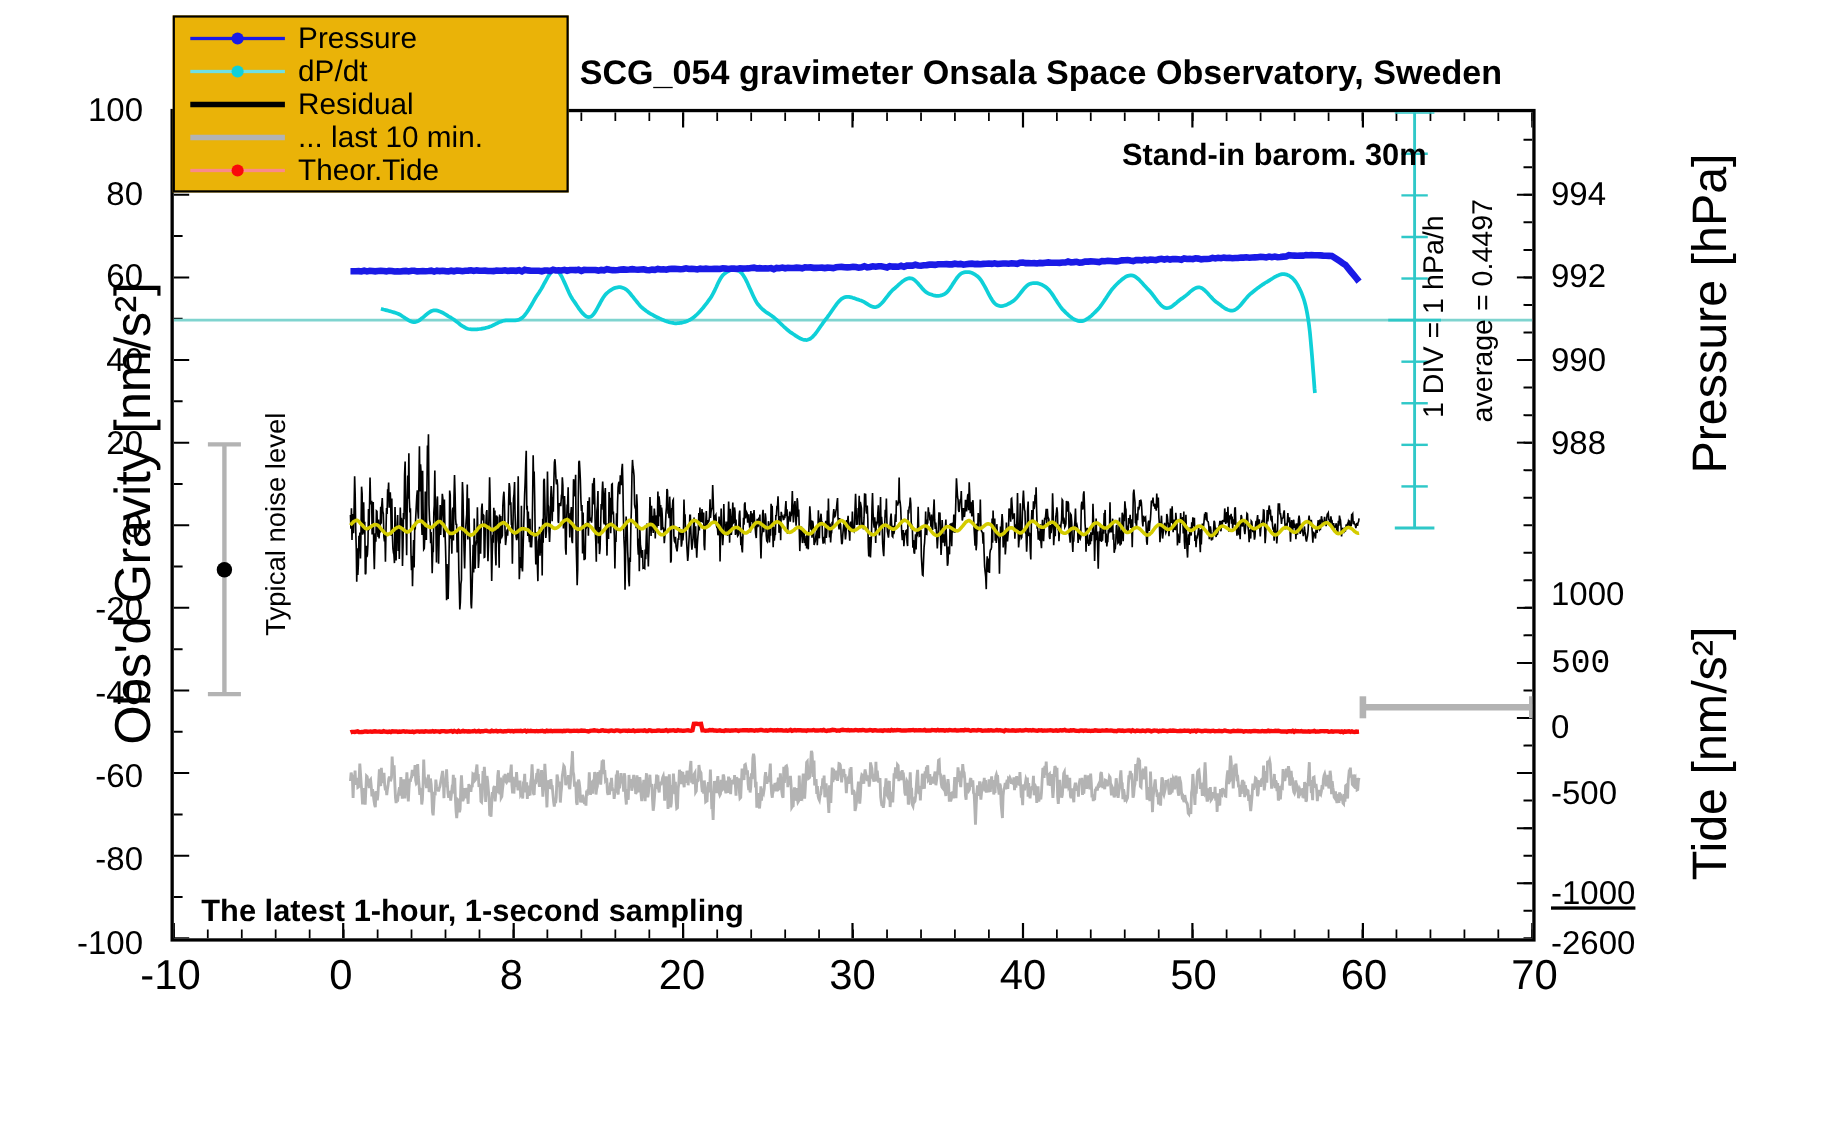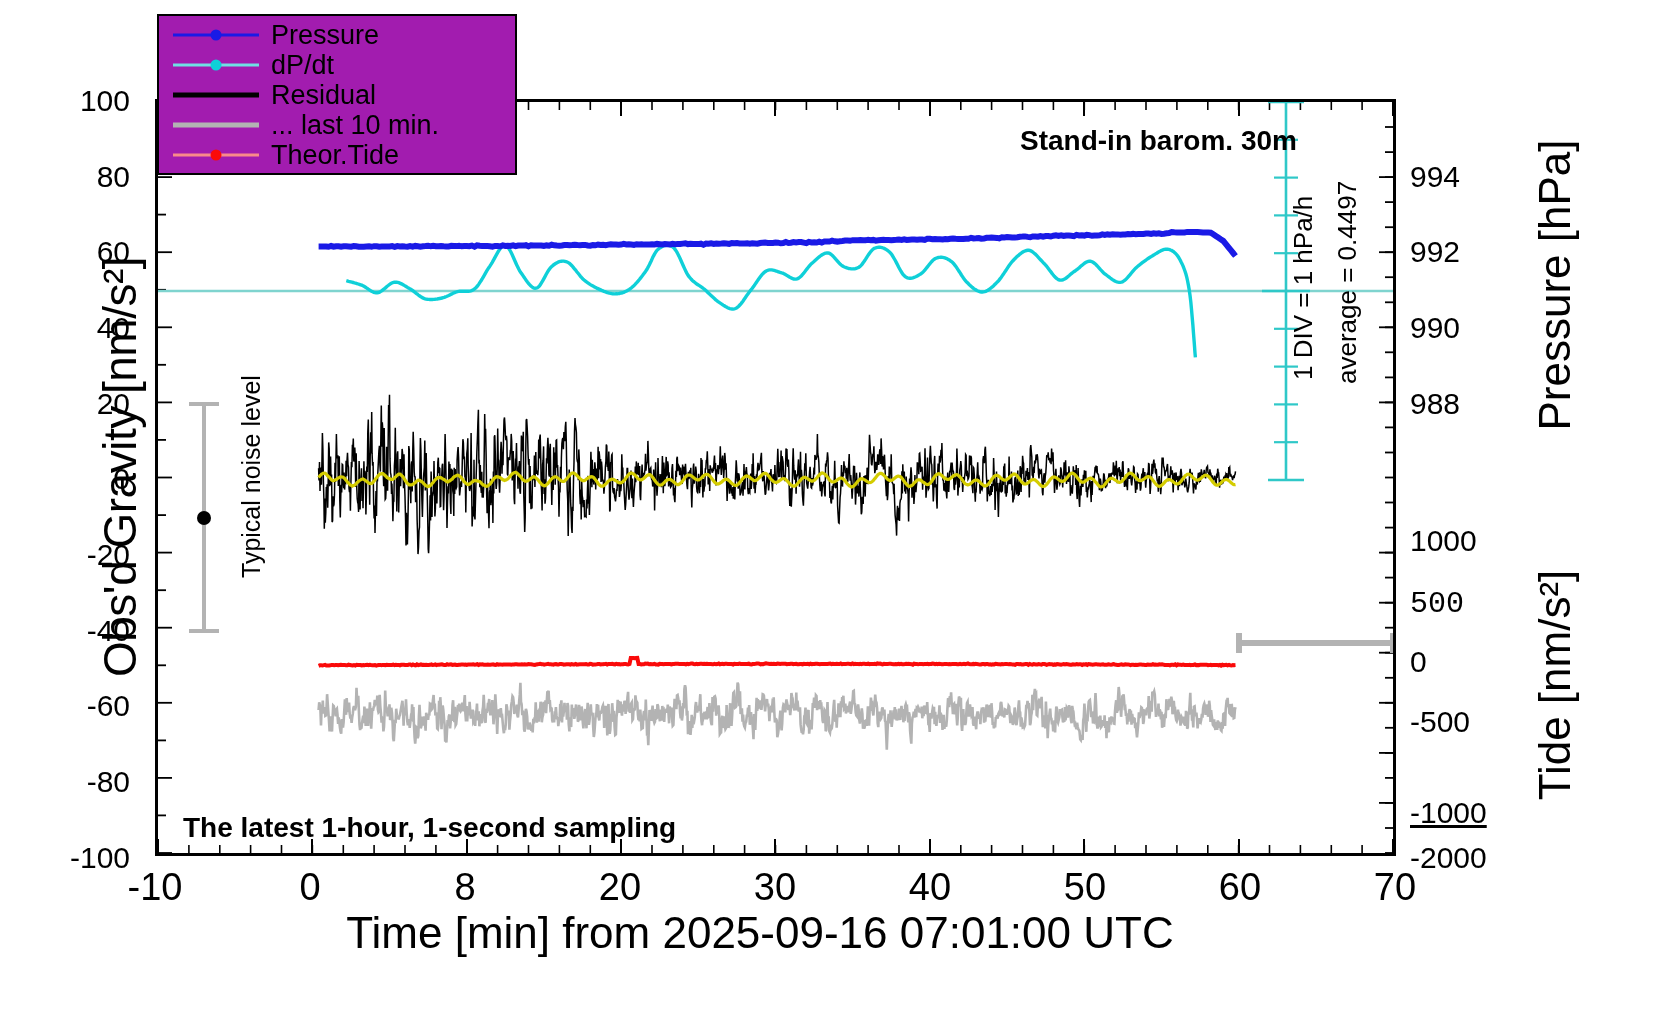--- a/index.html
+++ b/index.html
@@ -38,21 +38,21 @@
   
   #plotbox{
     position:absolute; left:155px; top:99px; width:1241px; height:757px;
     border:3px solid #000; box-sizing:border-box; background:#fff;
   }
   #svgmain{position:absolute;left:0;top:0;}
 
   
   #legend{
     position:absolute; left:157px; top:14px; width:360px; height:161px;
-    border:2px solid #000; background:#a21caf; z-index:40;
+    border:2px solid #000; background:#eab308; z-index:40;
     padding:4px 0 0 0; box-sizing:border-box;
   }
   .lgrow{display:flex;align-items:center;height:30px;margin:0 0 0 14px;}
   .lgsym{width:86px;height:24px;position:relative;flex:0 0 86px;}
   .lgline{position:absolute;left:0;top:50%;width:86px;height:3px;transform:translateY(-50%);}
   .lgline.thick{height:5px;}
   .lgdot{position:absolute;left:50%;top:50%;width:11px;height:11px;border-radius:50%;transform:translate(-50%,-50%);}
   .lgtxt{font-size:27px;margin-left:12px;white-space:nowrap;}
 
   
@@ -69,21 +69,20 @@
 </head>
 <body>
 
 <div id="root">
 
   <div class="ylab-left">Obs'd Gravity [nm/s²]</div>
 
   <div class="ylab-right-p">Pressure [hPa]</div>
   <div class="ylab-right-t">Tide [nm/s²]</div>
 
-  <div class="xlab">Time [min] from 2025-09-16 07:01:00 UTC</div>
 
   <div class="tickL" style="left:30px;top:84px;width:100px;">100</div>
   <div class="tickL" style="left:30px;top:160px;width:100px;">80</div>
   <div class="tickL" style="left:30px;top:235px;width:100px;">60</div>
   <div class="tickL" style="left:30px;top:311px;width:100px;">40</div>
   <div class="tickL" style="left:30px;top:387px;width:100px;">20</div>
   <div class="tickL" style="left:30px;top:462px;width:100px;">0</div>
   <div class="tickL" style="left:30px;top:538px;width:100px;">-20</div>
   <div class="tickL" style="left:30px;top:614px;width:100px;">-40</div>
   <div class="tickL" style="left:30px;top:689px;width:100px;">-60</div>
@@ -93,32 +92,33 @@
   <div class="tickR" style="left:1410px;top:160px;">994</div>
   <div class="tickR" style="left:1410px;top:235px;text-align:right;">992</div>
   <div class="tickR" style="left:1410px;top:311px;">990</div>
   <div class="tickR" style="left:1410px;top:387px;">988</div>
 
   <div class="tickR" style="left:1410px;top:524px;">1000</div>
   <div class="tickR" style="left:1410px;top:587px;font-family:Liberation Mono, monospace;">500</div>
   <div class="tickR" style="left:1410px;top:645px;">0</div>
   <div class="tickR" style="left:1410px;top:705px;">-500</div>
   <div class="tickR" style="left:1410px;top:796px;text-decoration:underline;">-1000</div>
-  <div class="tickR" style="left:1410px;top:841px;">-2000</div>
+  <div class="tickR" style="left:1410px;top:841px;">-2600</div>
 
   <div class="tickX" style="left:110px;top:866px;width:90px;">-10</div>
   <div class="tickX" style="left:265px;top:866px;width:90px;">0</div>
   <div class="tickX" style="left:420px;top:866px;width:90px;">8</div>
   <div class="tickX" style="left:575px;top:866px;width:90px;">20</div>
   <div class="tickX" style="left:730px;top:866px;width:90px;">30</div>
   <div class="tickX" style="left:885px;top:866px;width:90px;">40</div>
   <div class="tickX" style="left:1040px;top:866px;width:90px;">50</div>
   <div class="tickX" style="left:1195px;top:866px;width:90px;">60</div>
   <div class="tickX" style="left:1350px;top:866px;width:90px;">70</div>
 
+  <div class="anno-bold" style="left:527px;top:48px;font-size:31px;">SCG_054 gravimeter Onsala Space Observatory, Sweden</div>
 
   <div id="plotbox">
     <svg id="svgmain" width="1235" height="751" viewBox="0 0 1235 751">
 
       <g stroke="#000" stroke-width="2">
 
         <line x1="0" y1="751" x2="0" y2="737"></line>
         <line x1="154" y1="751" x2="154" y2="737"></line>
         <line x1="309" y1="751" x2="309" y2="737"></line>
         <line x1="463" y1="751" x2="463" y2="737"></line>

